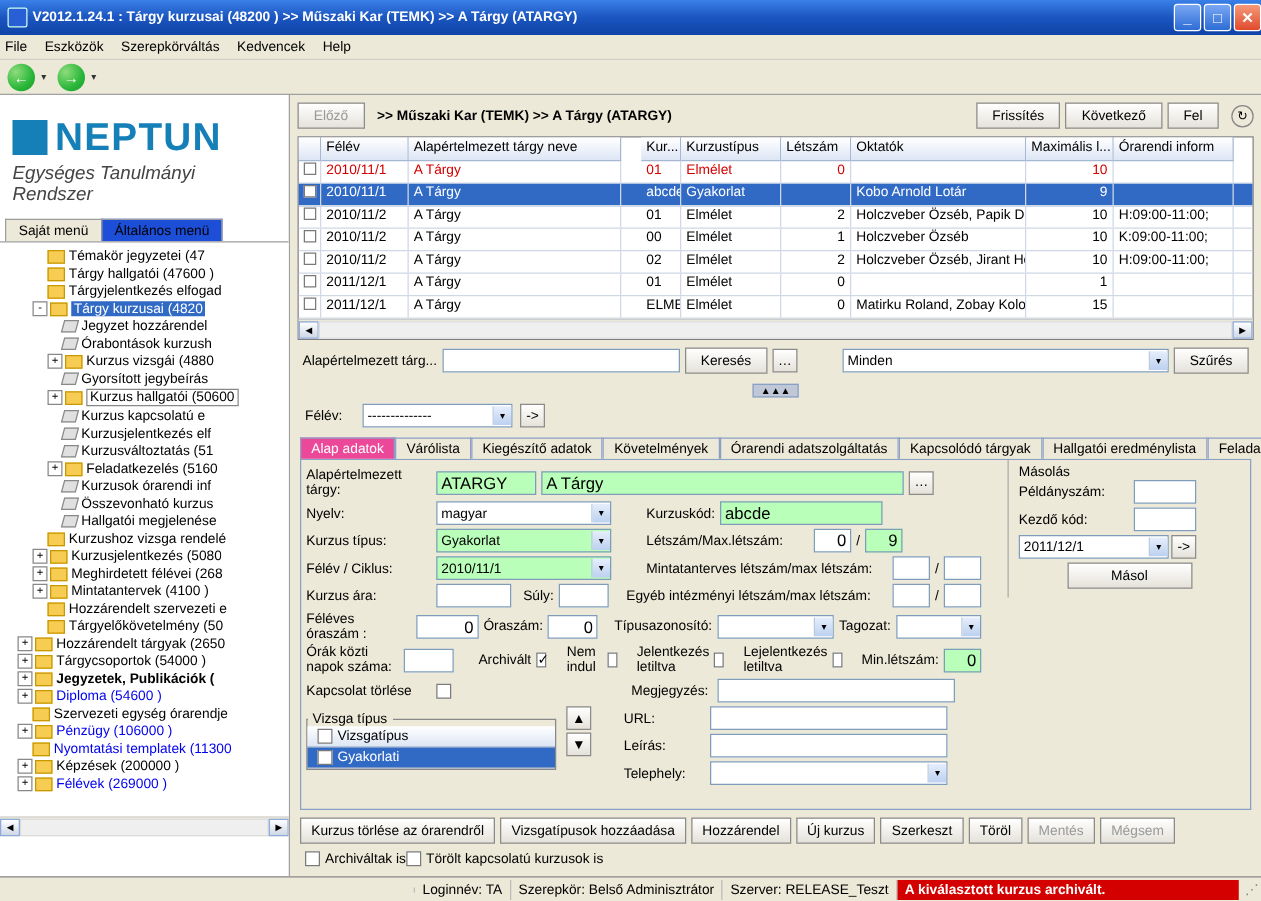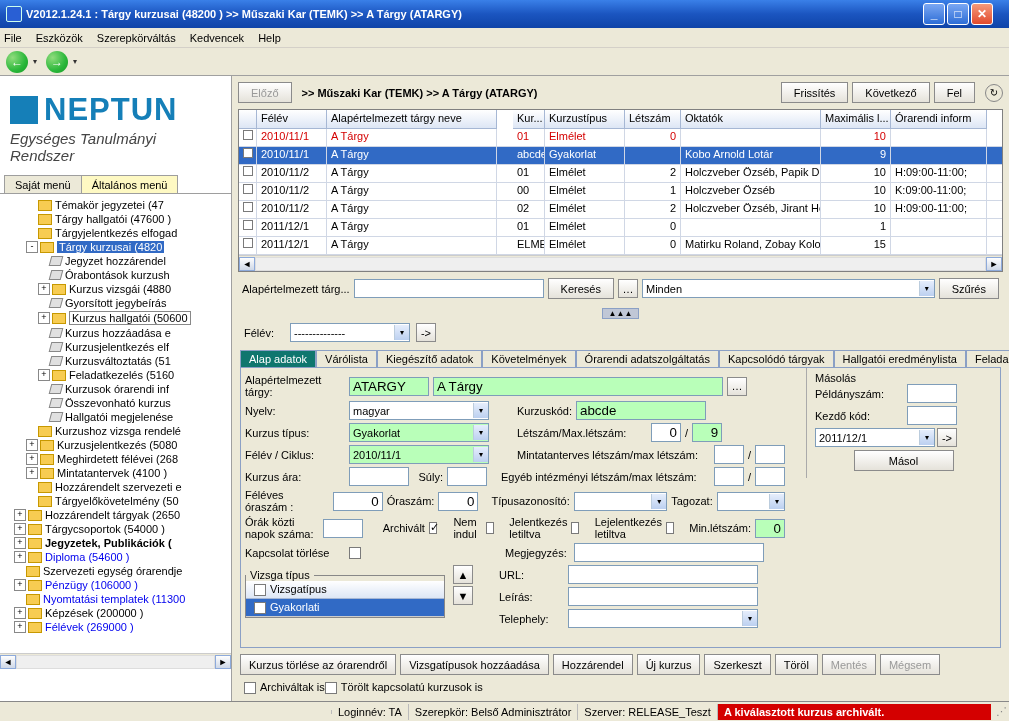--- a/index.html
+++ b/index.html
@@ -1,34 +1,34 @@
 <!DOCTYPE html>
 <html><head>
 <meta charset="utf-8">
 <style>
 * { box-sizing: border-box; margin: 0; padding: 0; font-family: Tahoma, Arial, sans-serif; }
 body { width: 1009px; height: 721px; background: #ece9d8; overflow: hidden; font-size: 11px; color: #000; }
-.titlebar { height: 28px; background: linear-gradient(#3a80e8,#1b55c0 50%,#0f44a8); color: #fff; font-weight: bold; display: flex; align-items: center; padding: 0 16px 0 6px; }
+.titlebar { height: 28px; background: linear-gradient(#3a80e8,#1b55c0 50%,#0f44a8); color: #fff; font-weight: bold; display: flex; align-items: center; padding: 0 0 0 6px; }
 .titlebar .ticon { width: 16px; height: 16px; margin-right: 4px; background: #295fd4; border: 1px solid #cfe; border-radius: 2px; display:inline-block; }
 .tbuttons { margin-left: auto; display: flex; gap: 2px; }
 .tbuttons span { width: 22px; height: 22px; border: 1px solid #fff; border-radius: 3px; background: linear-gradient(#7aa7f3,#2d6dd6); display: flex; align-items: center; justify-content: center; font-family: Arial; font-size: 12px; color: #fff; }
 .tbuttons span.close { background: linear-gradient(#f59a7a,#e14a2d); }
 .menubar { height: 20px; background: #ece9d8; display: flex; align-items: center; padding: 0 4px; border-bottom: 1px solid #d4d0c8; }
 .menubar span { margin-right: 14px; }
 .toolbar { height: 28px; background: #ece9d8; display: flex; align-items: center; padding: 0 6px; border-bottom: 1px solid #a0a0a0; }
 .navbtn { width: 22px; height: 22px; border-radius: 50%; background: radial-gradient(circle at 30% 30%, #8fdc7c, #2ab73a 60%, #169a24); color:#fff; display:flex; align-items:center; justify-content:center; font-size:12px; margin-right:2px;}
 .navdd { width:10px; height:22px; display:flex; align-items:center; justify-content:center; font-size:8px; color:#333; margin-right:6px; }
 .main { display: flex; height: 625px; }
 .left { width: 232px; flex-shrink:0; background: #fff; border-right: 1px solid #a0a0a0; overflow:hidden; }
 .neptun { padding: 16px 10px 4px; }
 .neptun .brand { font-family: Arial; font-size: 31px; font-weight: bold; color: #157fb8; letter-spacing: 1px; white-space:nowrap; }
 .neptun .tag { font-size: 15px; font-style: italic; color: #444; margin-top:2px; }
 .tabs { display:flex; margin: 6px 4px 0; }
 .tabs span { padding: 3px 10px; border:1px solid #9e9e9e; border-bottom:none; background:#ece9d8; margin-right:-1px; position:relative; top:1px; }
-.tabs span.active { background:#fef9c3; }
+.tabs span.active { background:#1d4ed8; }
 .tree { background:#fff; border-top:1px solid #9e9e9e; padding:4px 2px 2px; height:460px; overflow:hidden; font-size:11px; position:relative; }
 .tree-row { white-space:nowrap; padding:1px 0; display:flex; align-items:center; }
 .exp { width:12px; height:12px; border:1px solid #888; font-size:9px; line-height:9px; text-align:center; margin-right:2px; display:inline-block; background:#fff;}
 .noexp { width:12px; display:inline-block; }
 .ticon2 { width:14px; height:11px; background:#f7cc52; border:1px solid #c79800; display:inline-block; margin-right:3px; vertical-align:middle; }
 .ticon3 { width:12px; height:10px; background:#e0e0e0; border:1px solid #888; display:inline-block; margin-right:3px; transform:skewX(-15deg);}
 .tree-row.sel span.lbl { background:#316ac5; color:#fff; padding:0 2px; }
 .tree-row.box span.lbl { border:1px solid #888; padding:0 2px; }
 .tree-row.bold span.lbl { font-weight:bold; }
 .tree-row.link span.lbl { color:#0000ee; }
@@ -52,31 +52,31 @@
 .grid-row.sel { background:#316ac5; color:#fff; }
 .grid-row.red { color:#d40000; }
 .gc.num { text-align:right; }
 .cb { width:10px;height:10px;border:1px solid #7a7a7a;display:inline-block;background:#fff;}
 .scrollbar-h { background:#ece9d8; height:16px; display:flex; align-items:center; border-top:1px solid #ccc;}
 .scrollbar-h .arr{width:16px;height:14px;background:linear-gradient(#fefefe,#cfd8e7);border:1px solid #8daadb;display:flex;align-items:center;justify-content:center;font-size:9px;}
 .scrollbar-h .track{flex:1;background:#efefef;border:1px solid #ddd;height:14px;}
 
 .search-row { display:flex; align-items:center; gap:4px; padding:6px 10px; }
 .txtin { border:1px solid #7f9db9; background:#fff; height:19px; padding:1px 3px; }
-.sel-wide { flex:1; }
+.sel-wide { flex:1;margin-left:32px; }
 .toggle-bar { text-align:center; padding:1px; }
 .toggle-bar span { background:#c0c7d6; border:1px solid #8ba0c5; padding:0 6px; font-size:8px; margin:0 1px;}
 .felev-row { display:flex; align-items:center; gap:6px; padding:4px 12px; }
 .combo { border:1px solid #7f9db9; background:#fff; height:19px; padding:1px 3px; display:inline-flex; align-items:center; }
 .combo .dd {width:15px;height:15px;background:linear-gradient(#e6eefc,#bcd0f0);border-left:1px solid #bcd;margin:-1px -3px -1px 3px;display:flex;align-items:center;justify-content:center;font-size:8px;}
 .combo.green{background:#b9ffb9;}
 
 .tabstrip { display:flex; border-bottom:1px solid #8ba0c5; margin:4px 8px 0;position:relative;z-index:1; }
 .tabstrip span { padding:2px 8px; background:#ece9d8; border:1px solid #8ba0c5; border-bottom:none; margin-right:0px; white-space:nowrap; }
-.tabstrip span.active { background:#0f766e; color:#fff; }
+.tabstrip span.active { background:#ec4899; color:#fff; }
 
 .form-pane { margin:0 8px; border:1px solid #8ba0c5; border-top:none; background:#ece9d8; padding:6px 4px 4px 4px; height:280px; position:relative; font-size:11px; overflow:hidden;}
 .frow { display:flex; align-items:center; margin-bottom:3px; gap:4px;}
 .flab { width:100px; }
 .flab2 { width:130px; }
 .rcol { position:absolute; right:4px; top:0; width:190px; border-left:1px solid #aaa; padding:4px 4px 4px 8px; background:#ece9d8; }
 .rcol .frow{gap:2px;}
 .smbtn{width:20px;height:19px;border:1px solid #8b8b8b;background:linear-gradient(#fff,#e5e2da);display:inline-flex;align-items:center;justify-content:center;}
 .chk{width:12px;height:12px;border:1px solid #7a7a7a;background:#fff;display:inline-block;margin-right:4px;vertical-align:middle;}
 .chk.on{background:#fff;position:relative;}
@@ -209,21 +209,21 @@
           <span class="exp">+</span>
           <span class="ticon2"></span>
           <span class="lbl">Kurzus hallgatói (50600</span>
         </div>
         <div class="tree-row">
           <span class="noexp"></span>
           <span class="noexp"></span>
           <span class="noexp"></span>
           <span class="noexp"></span>
           <span class="ticon3"></span>
-          <span class="lbl">Kurzus hozzáadása e</span>
+          <span class="lbl">Kurzus kapcsolatú e</span>
         </div>
         <div class="tree-row">
           <span class="noexp"></span>
           <span class="noexp"></span>
           <span class="noexp"></span>
           <span class="noexp"></span>
           <span class="ticon3"></span>
           <span class="lbl">Kurzusjelentkezés elf</span>
         </div>
         <div class="tree-row">

